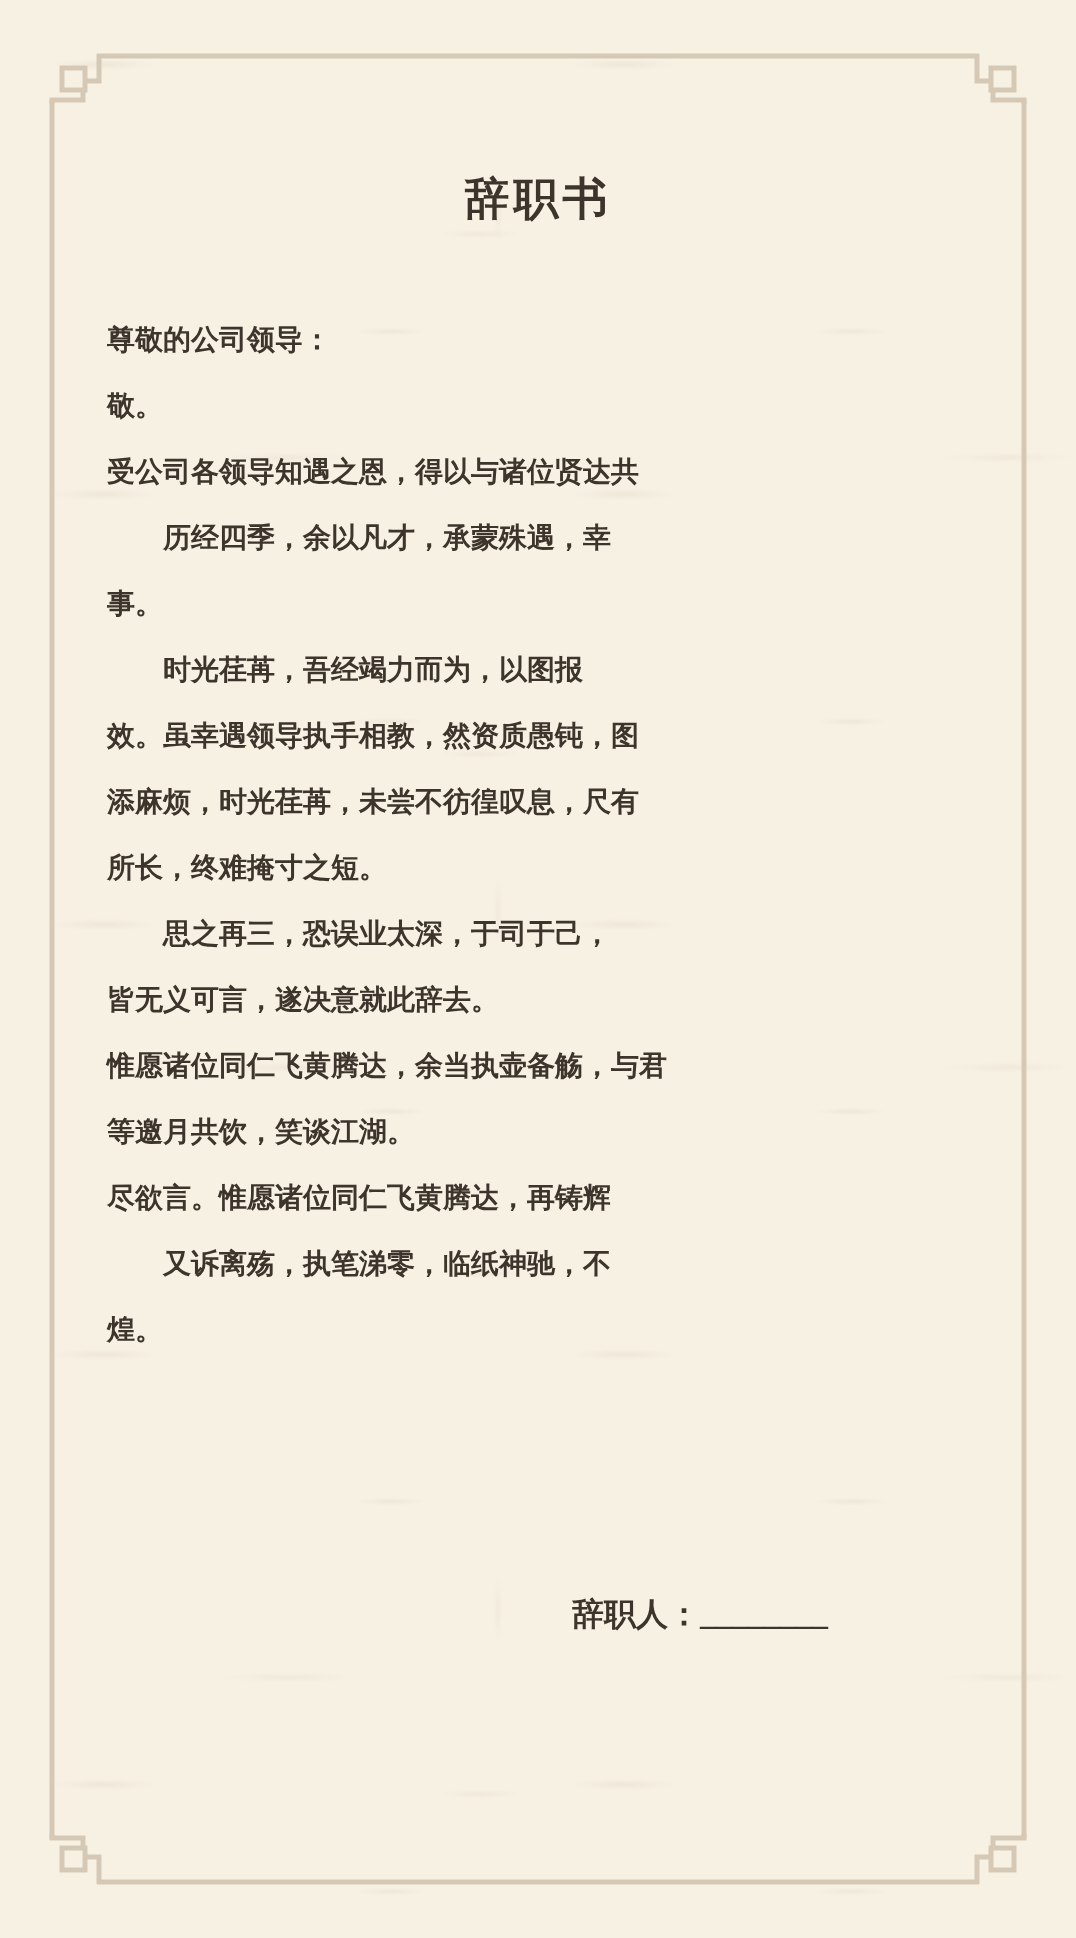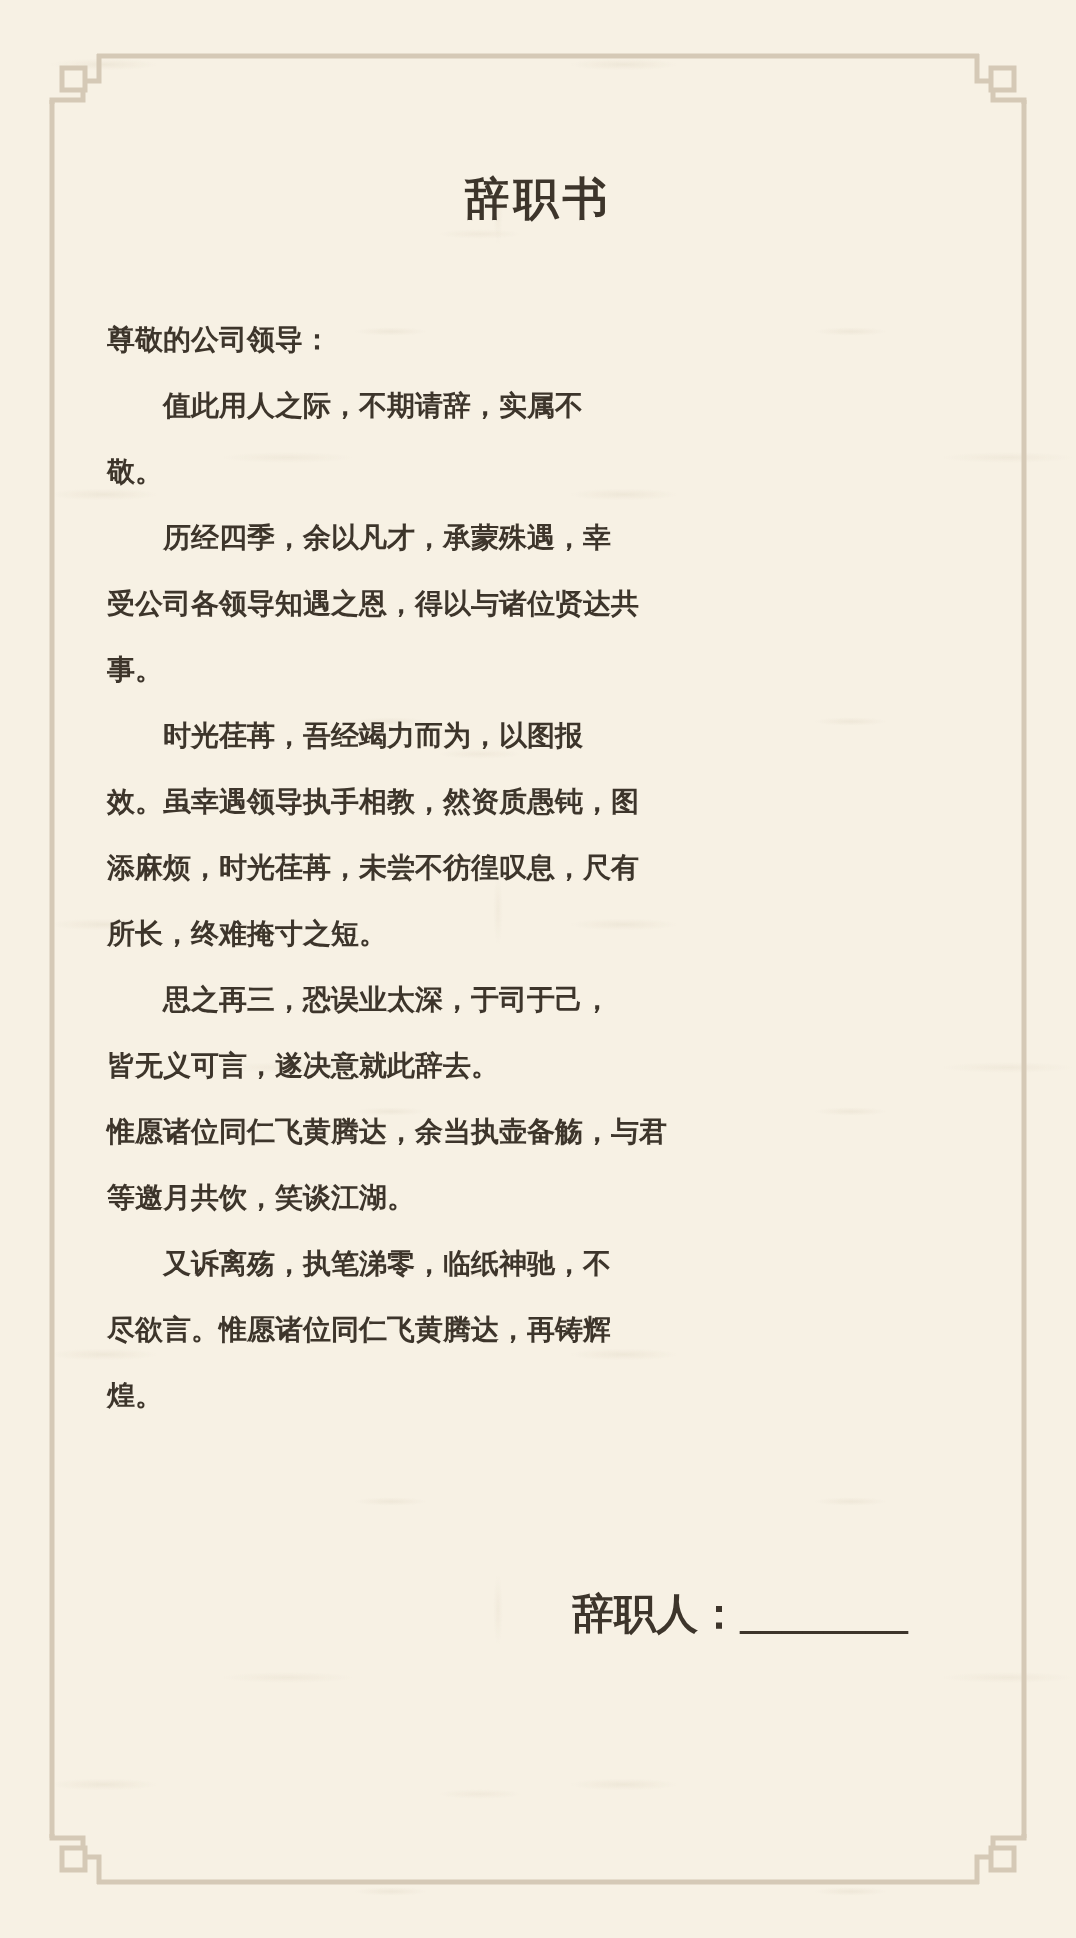--- a/index.html
+++ b/index.html
@@ -28,21 +28,21 @@
     text-align:center;font-size:45px;font-weight:bold;
     letter-spacing:4px;color:var(--ink);line-height:62px;
   }
   .body-text{
     position:absolute;left:107px;top:307px;width:900px;
     font-size:28px;font-weight:600;line-height:66px;color:var(--ink);
   }
   .body-text .line{height:66px;white-space:nowrap;}
   .signature{
     position:absolute;left:572px;top:1580px;
-    font-size:42px;font-weight:600;line-height:68px;color:var(--ink);
+    font-size:32px;font-weight:600;line-height:68px;color:var(--ink);
     white-space:nowrap;
   }
 </style>
 </head>
 <body>
 
 <svg class="frame-svg" viewBox="0 0 1076 1938" xmlns="http://www.w3.org/2000/svg">
   <defs>
     <g id="cnr" fill="none" stroke="var(--frame)" stroke-width="5">
       <path d="M 99 54 L 99 81 L 85 81"></path>
@@ -59,33 +59,32 @@
   <use href="#cnr"></use>
   <use href="#cnr" transform="translate(1076,0) scale(-1,1)"></use>
   <use href="#cnr" transform="translate(0,1938) scale(1,-1)"></use>
   <use href="#cnr" transform="translate(1076,1938) scale(-1,-1)"></use>
 </svg>
 
 <h1 class="title">辞职书</h1>
 
 <div class="body-text">
     <div class="line">尊敬的公司领导：</div>
-    <div class="line">　　值此用人之际，不期请辞，实属不</div>
     <div class="line">敬。</div>
+    <div class="line">受公司各领导知遇之恩，得以与诸位贤达共</div>
     <div class="line">　　历经四季，余以凡才，承蒙殊遇，幸</div>
-    <div class="line">受公司各领导知遇之恩，得以与诸位贤达共</div>
     <div class="line">事。</div>
     <div class="line">　　时光荏苒，吾经竭力而为，以图报</div>
     <div class="line">效。虽幸遇领导执手相教，然资质愚钝，图</div>
     <div class="line">添麻烦，时光荏苒，未尝不彷徨叹息，尺有</div>
     <div class="line">所长，终难掩寸之短。</div>
     <div class="line">　　思之再三，恐误业太深，于司于己，</div>
     <div class="line">皆无义可言，遂决意就此辞去。</div>
     <div class="line">惟愿诸位同仁飞黄腾达，余当执壶备觞，与君</div>
     <div class="line">等邀月共饮，笑谈江湖。</div>
+    <div class="line">尽欲言。惟愿诸位同仁飞黄腾达，再铸辉</div>
     <div class="line">　　又诉离殇，执笔涕零，临纸神驰，不</div>
-    <div class="line">尽欲言。惟愿诸位同仁飞黄腾达，再铸辉</div>
     <div class="line">煌。</div>
   </div>
 
 <div class="signature">
   <div>辞职人：________</div>
 </div>
 
 </body></html>

